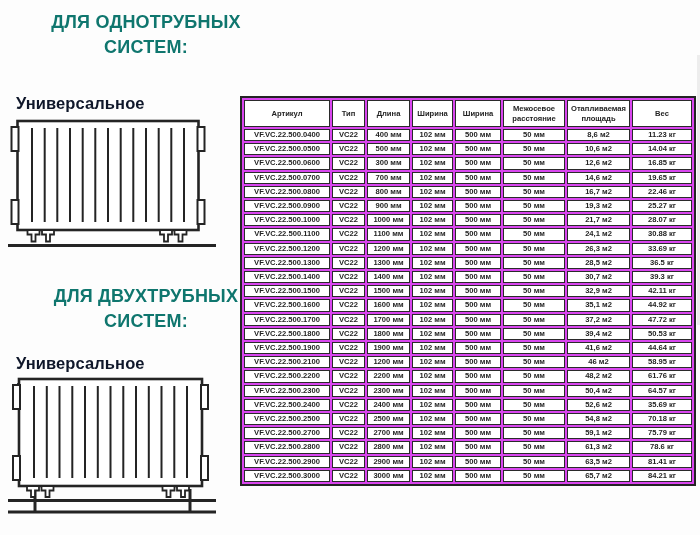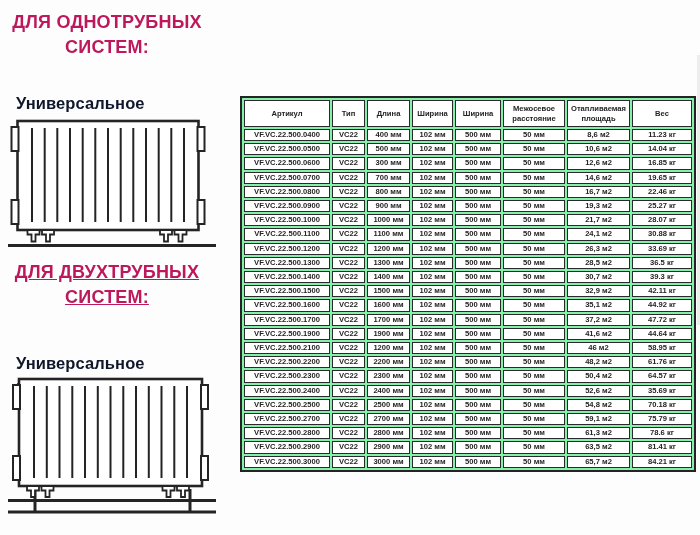--- a/index.html
+++ b/index.html
@@ -8,38 +8,38 @@
     background:#fdfdfd;font-family:"Liberation Sans",sans-serif;
     -webkit-font-smoothing:antialiased;
   }
   .page{position:absolute;inset:0;}
 
   
   .left-panel{position:absolute;left:0;top:0;width:240px;height:535px;}
   .sec-heading{
     position:absolute;left:0;width:214px;text-align:center;
     font-weight:800;font-size:18px;line-height:25px;letter-spacing:.2px;
-    color:#be185d;white-space:nowrap;
+    color:#0f766e;white-space:nowrap;padding-left:39px;
   }
   .sec-sub{
     position:absolute;left:16px;text-align:left;
     font-weight:bold;font-size:16.5px;line-height:23px;letter-spacing:.1px;
     color:#0f172a;white-space:nowrap;margin-top:28px;
   }
-  #h1{top:10px;} #s1{top:64px;} #h2{top:260px;text-decoration:underline;} #s2{top:324px;}
+  #h1{top:10px;} #s1{top:64px;} #h2{top:284px;} #s2{top:324px;}
   .diagram{position:absolute;left:6px;}
   #d1{top:119px;} #d2{top:377px;}
   .diagram *{vector-effect:none;}
 
   
   .table-wrap{position:absolute;left:240px;top:96px;width:456px;}
   table.specs{
     width:456px;table-layout:fixed;
     border-collapse:separate;border-spacing:2px;
-    border:2px solid #242424;background:#86efac;
+    border:2px solid #242424;background:#d946ef;
   }
   table.specs th,table.specs td{
     box-sizing:border-box;border:1px solid #2a2a2a;background:#fff;
     text-align:center;vertical-align:middle;
     color:#242424;font-weight:bold;overflow:hidden;
   }
   table.specs th{font-size:7.6px;line-height:9.5px;padding:3px 1px;}
   table.specs td{font-size:7.6px;height:12.2px;line-height:10.2px;padding:0 1px;white-space:nowrap;}
 
   .edge-strip{position:absolute;right:0;top:55px;width:3px;height:270px;background:#ededed;}
@@ -266,20 +266,30 @@
             <td>VF.VC.22.500.1700</td>
             <td>VC22</td>
             <td>1700 мм</td>
             <td>102 мм</td>
             <td>500 мм</td>
             <td>50 мм</td>
             <td>37,2 м2</td>
             <td>47.72 кг</td>
           </tr>
           <tr>
+            <td>VF.VC.22.500.1800</td>
+            <td>VC22</td>
+            <td>1800 мм</td>
+            <td>102 мм</td>
+            <td>500 мм</td>
+            <td>50 мм</td>
+            <td>39,4 м2</td>
+            <td>50.53 кг</td>
+          </tr>
+          <tr>
             <td>VF.VC.22.500.1900</td>
             <td>VC22</td>
             <td>1900 мм</td>
             <td>102 мм</td>
             <td>500 мм</td>
             <td>50 мм</td>
             <td>41,6 м2</td>
             <td>44.64 кг</td>
           </tr>
           <tr>

